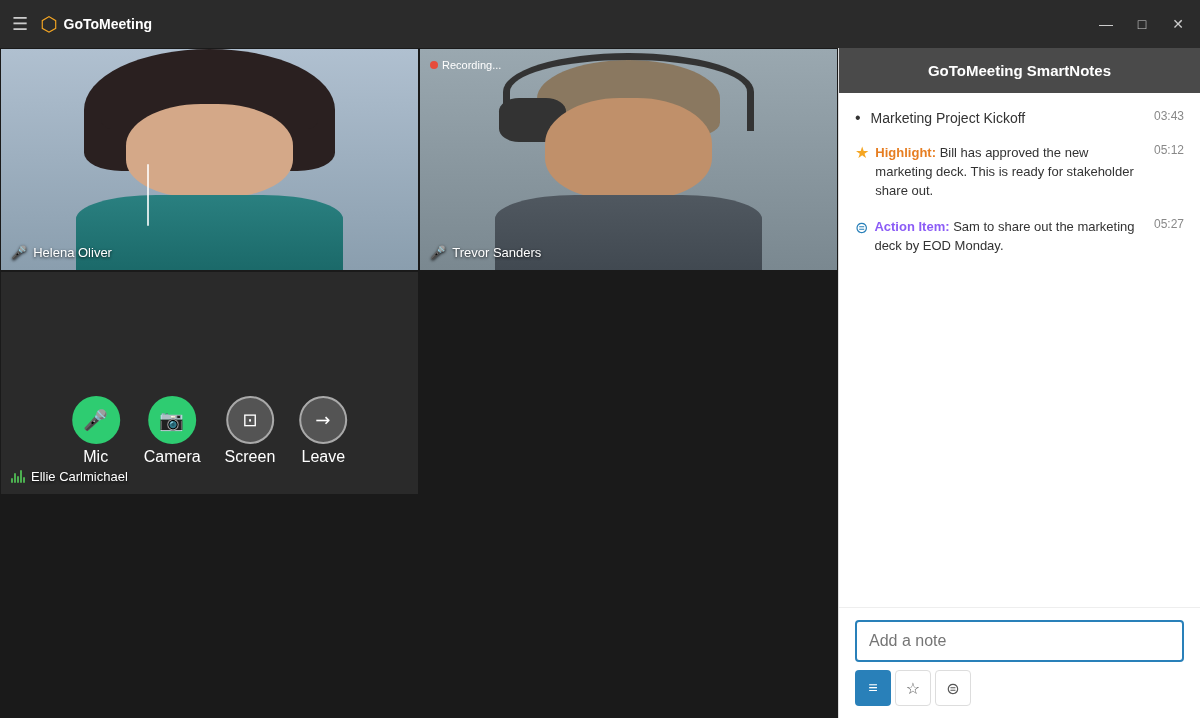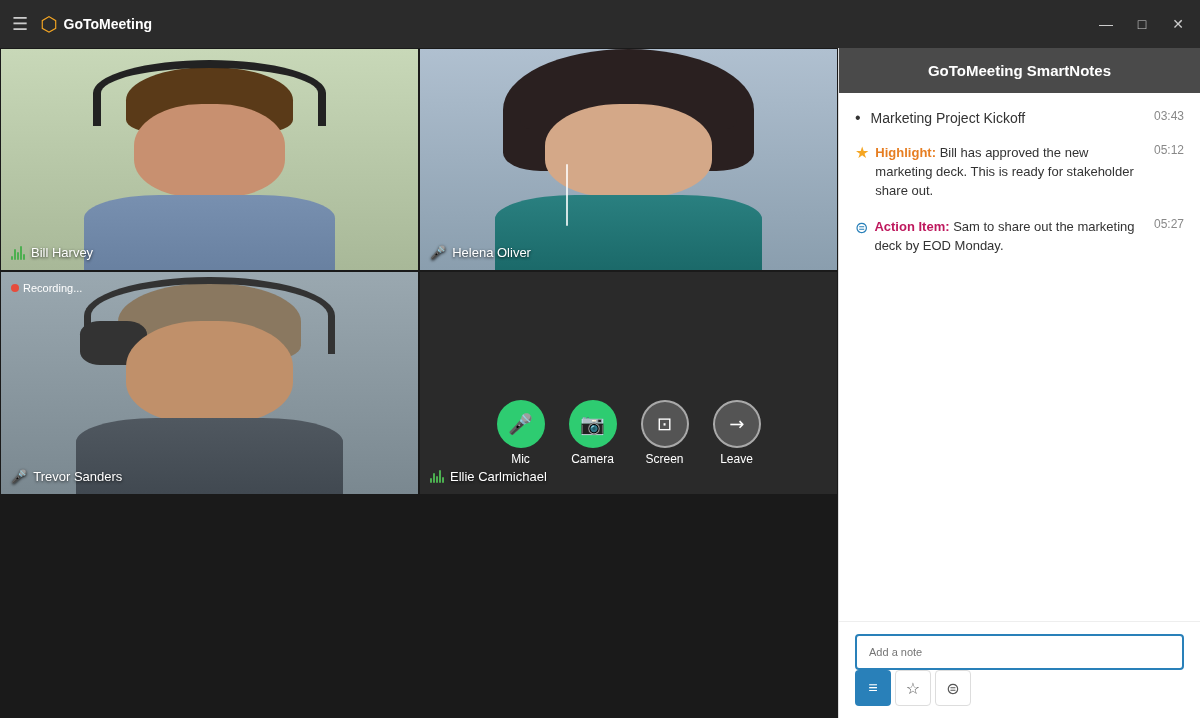--- a/index.html
+++ b/index.html
@@ -197,21 +197,21 @@
       align-items: center;
       justify-content: center;
       font-size: 20px;
       border: none;
       cursor: pointer;
     }
     .control-btn.green { background: #2ecc71; color: #fff; }
     .control-btn.dark { background: rgba(255,255,255,0.2); color: #fff; border: 2px solid rgba(255,255,255,0.5); }
     .control-label {
       color: #fff;
-      font-size: 12px;
+      font-size: 16px;
     }
 
     
     #smartnotes {
       flex: 0 0 362px;
       background: #fff;
       display: flex;
       flex-direction: column;
       border-left: 1px solid #ddd;
     }
@@ -250,21 +250,21 @@
     .note-text {
       font-size: 13px;
       color: #333;
       line-height: 1.4;
     }
     .note-highlight-label {
       color: #e67e22;
       font-weight: 600;
     }
     .note-action-label {
-      color: #be185d;
+      color: #8b5cf6;
       font-weight: 600;
     }
     .note-timestamp {
       font-size: 12px;
       color: #888;
       white-space: nowrap;
     }
     .bullet-dot {
       color: #333;
       font-size: 16px;
@@ -282,23 +282,24 @@
     
     #note-input-area {
       padding: 12px 16px;
       border-top: 1px solid #eee;
     }
     #note-input {
       width: 100%;
       padding: 10px 12px;
       border: 2px solid #2980b9;
       border-radius: 4px;
-      font-size: 11px;
+      font-size: 16px;
       color: #999;
       outline: none;
+      margin-bottom: 8px;
     }
     #note-toolbar {
       display: flex;
       gap: 4px;
     }
     .note-tool-btn {
       width: 36px;
       height: 36px;
       border-radius: 4px;
       display: flex;
@@ -334,41 +335,20 @@
     <span class="title-btn">□</span>
     <span class="title-btn">✕</span>
   </div>
 </div>
 
 <div id="main">
 
   <div id="video-grid">
 
 
-    <div class="video-cell bill-bg" id="cell-bill">
-      <div style="position:absolute;top:0;left:0;right:0;bottom:0;background:linear-gradient(180deg,#c8d8b8 0%,#a8b898 100%);"></div>
-
-      <div style="position:absolute;top:8%;left:30%;width:40%;height:30%;background:#5a3a18;border-radius:50% 50% 20% 20%;"></div>
-
-      <div style="position:absolute;top:5%;left:22%;width:56%;height:30%;border:8px solid #222;border-radius:50% 50% 0 0;border-bottom:none;"></div>
-
-      <div style="position:absolute;top:25%;left:32%;width:36%;height:42%;background:#c89070;border-radius:45% 45% 40% 40%;"></div>
-
-      <div style="position:absolute;top:66%;left:20%;width:60%;height:35%;background:linear-gradient(180deg,#7890b0 0%,#6880a0 100%);border-radius:30% 30% 0 0;"></div>
-      <div class="participant-name">
-        <div class="audio-bars">
-          <div class="audio-bar" style="height:4px;"></div>
-          <div class="audio-bar" style="height:11px;"></div>
-          <div class="audio-bar" style="height:8px;"></div>
-          <div class="audio-bar" style="height:14px;"></div>
-          <div class="audio-bar" style="height:6px;"></div>
-        </div>
-        <span>Bill Harvey</span>
-      </div>
-    </div>
 
 
     <div class="video-cell helena-bg" id="cell-helena">
       <div style="position:absolute;top:0;left:0;right:0;bottom:0;background:linear-gradient(180deg,#b0c0d0 0%,#8a9eae 100%);"></div>
 
       <div style="position:absolute;top:0%;left:20%;width:60%;height:55%;background:#2a2020;border-radius:50% 50% 15% 15%;"></div>
 
       <div style="position:absolute;top:18%;left:24%;width:52%;height:18%;background:#2a2020;border-radius:0 0 10px 10px;"></div>
 
       <div style="position:absolute;top:25%;left:30%;width:40%;height:42%;background:#d4a888;border-radius:45% 45% 40% 40%;"></div>

